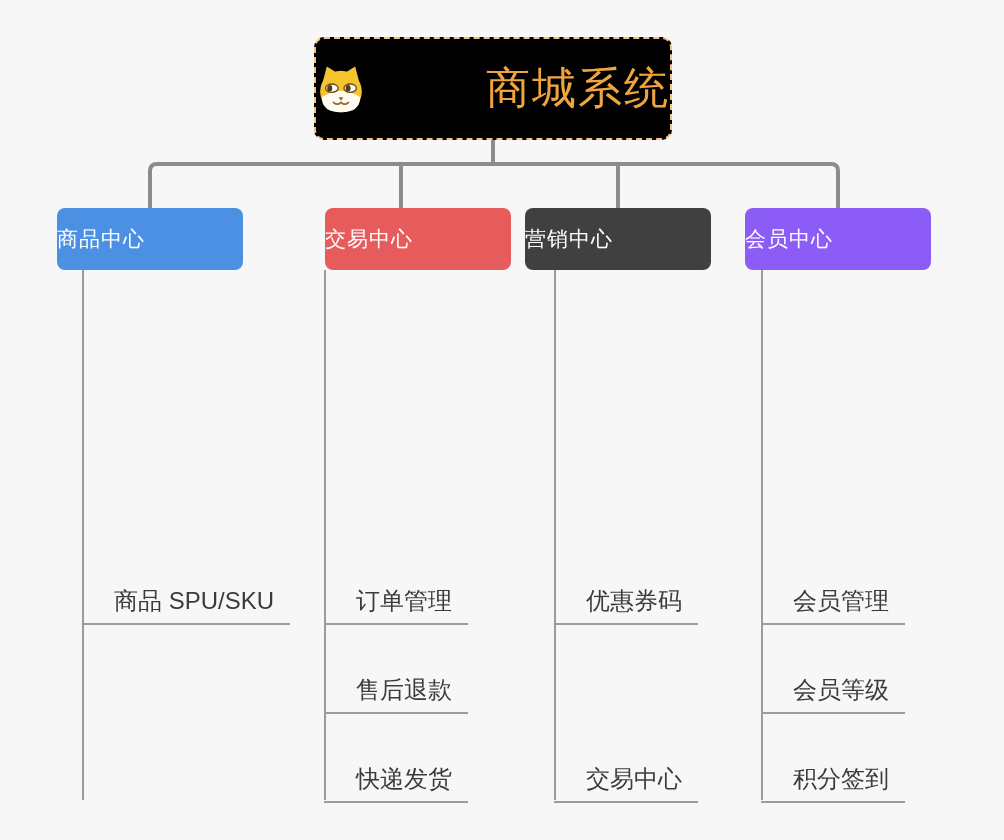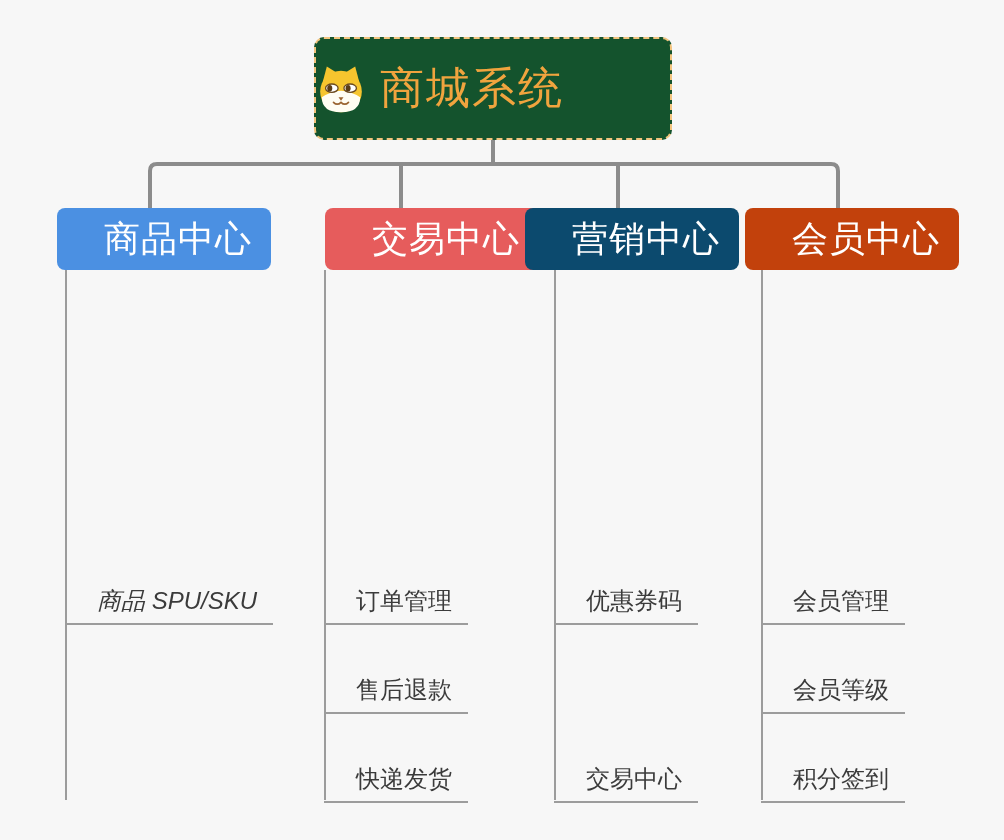--- a/index.html
+++ b/index.html
@@ -6,44 +6,44 @@
   body{
     width:1004px;height:840px;position:relative;overflow:hidden;
     background:#f7f7f7;
     font-family:"Liberation Sans","DejaVu Sans",sans-serif;
   }
   .canvas{position:absolute;inset:0;}
 
   
   .root-node{
     position:absolute;left:314px;top:37px;width:358px;height:103px;
-    background:#14532d;border:2px dashed #f2c47e;border-radius:10px;
-    display:flex;align-items:center;justify-content:flex-start;gap:14px;
+    background:#000000;border:2px dashed #f2c47e;border-radius:10px;
+    display:flex;align-items:center;justify-content:space-between;gap:14px;
     box-sizing:border-box;cursor:pointer;font-family:Liberation Serif, serif;
   }
   .root-node .logo{width:50px;height:50px;display:inline-flex;}
   .root-title{font-size:44px;color:#f0a43e;letter-spacing:2px;white-space:nowrap;}
 
   
   .connectors{position:absolute;left:0;top:0;width:1004px;height:840px;pointer-events:none;}
 
   
   .branch-box{
     position:absolute;top:208px;width:186px;height:62px;border-radius:8px;
-    display:flex;align-items:center;justify-content:center;
-    color:#ffffff;font-size:36px;letter-spacing:1px;white-space:nowrap;cursor:pointer;padding-left:28px;
+    display:flex;align-items:center;justify-content:flex-start;
+    color:#ffffff;font-size:21px;letter-spacing:1px;white-space:nowrap;cursor:pointer;
   }
   .b0{left:57px;} .b1{left:308px;margin-left:17px;} .b2{left:525px;} .b3{left:745px;}
 
   
   .leaf-col{
     position:absolute;top:270px;height:530px;width:260px;
     border-left:2px solid #9c9c9c;box-sizing:border-box;
   }
-  .c0{left:65px;font-style:italic;} .c1{left:324px;text-align:center;} .c2{left:554px;} .c3{left:761px;}
+  .c0{left:82px;} .c1{left:324px;text-align:center;} .c2{left:554px;} .c3{left:761px;}
 
   .leaf{
     position:absolute;left:-2px;display:inline-block;
     padding:0 16px 7px 32px;border-bottom:2px solid #9c9c9c;
     font-size:24px;color:#3b3b3b;line-height:30px;white-space:nowrap;cursor:pointer;
   }
   .i0{top:316px;} .i1{top:405px;} .i2{top:494px;}
 </style>
 </head>
 <body>
@@ -76,24 +76,24 @@
     </span>
     <span class="root-title">商城系统</span>
   </div>
 
   <div class="branch-box b0" style="background: rgb(75, 144, 226);">
     <span>商品中心</span>
   </div>
   <div class="branch-box b1" style="background: rgb(230, 92, 92);">
     <span>交易中心</span>
   </div>
-  <div class="branch-box b2" style="background: #0c4a6e;">
+  <div class="branch-box b2" style="background: #404040;">
     <span>营销中心</span>
   </div>
-  <div class="branch-box b3" style="background: #c2410c;">
+  <div class="branch-box b3" style="background: #8b5cf6;">
     <span>会员中心</span>
   </div>
 
   <div class="leaf-col c0">
     <span class="leaf i0">商品 SPU/SKU</span>
 
   </div>
 
   <div class="leaf-col c1">
     <span class="leaf i0">订单管理</span>

